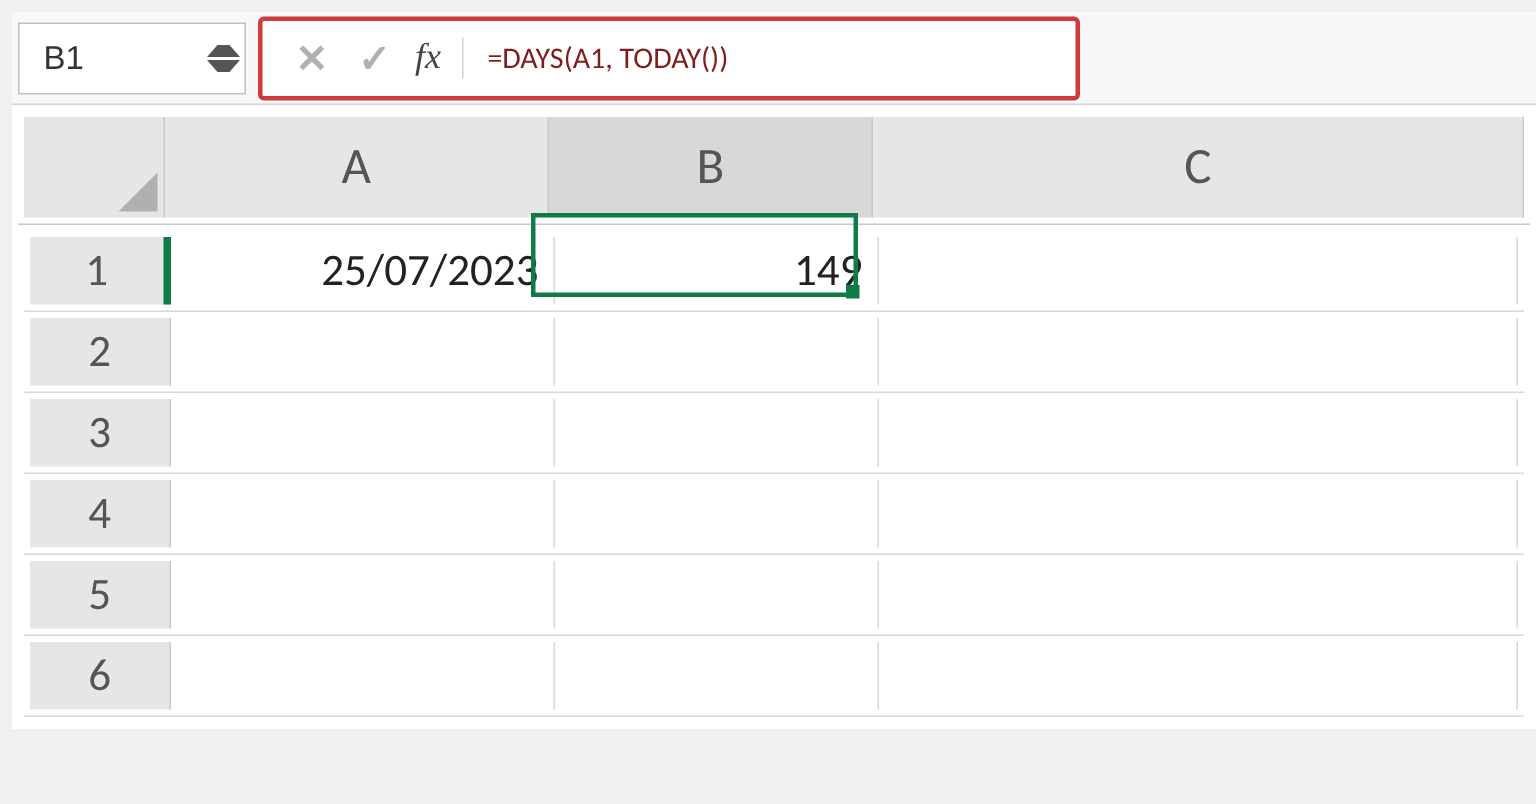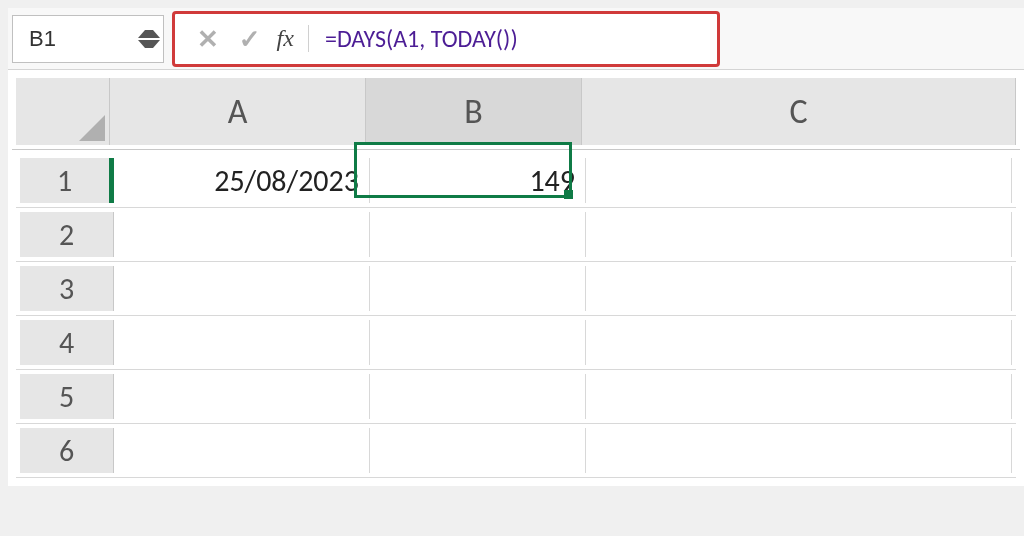--- a/index.html
+++ b/index.html
@@ -88,22 +88,22 @@
       font-style: italic;
       font-size: 24px;
       color: #444;
       padding: 0 14px 0 6px;
       border-right: 1px solid #d0d0d0;
       margin-right: 12px;
     }
     .formula-input {
       border: none;
       outline: none;
-      font-size: 24px;
-      color: #4c1d95;
+      font-size: 20px;
+      color: #7f1d1d;
       background: transparent;
       flex-grow: 1;
       font-family: Calibri, Arial, sans-serif;
     }
 
     
     .grid {
       background: #fff;
       width: 100%;
     }
@@ -220,21 +220,21 @@
   <div class="col-headers">
     <div class="corner"></div>
     <div class="col-h col-A">A</div>
     <div class="col-h col-B">B</div>
     <div class="col-h col-C">C</div>
   </div>
 
   <div class="data-rows">
     <div class="data-row">
       <div class="row-h active">1</div>
-      <div class="cell col-A">25/08/2023</div>
+      <div class="cell col-A">25/07/2023</div>
       <div class="cell col-B">149</div>
       <div class="cell col-C"></div>
     </div>
     <div class="data-row">
       <div class="row-h">2</div>
       <div class="cell col-A"></div>
       <div class="cell col-B"></div>
       <div class="cell col-C"></div>
     </div>
     <div class="data-row">

